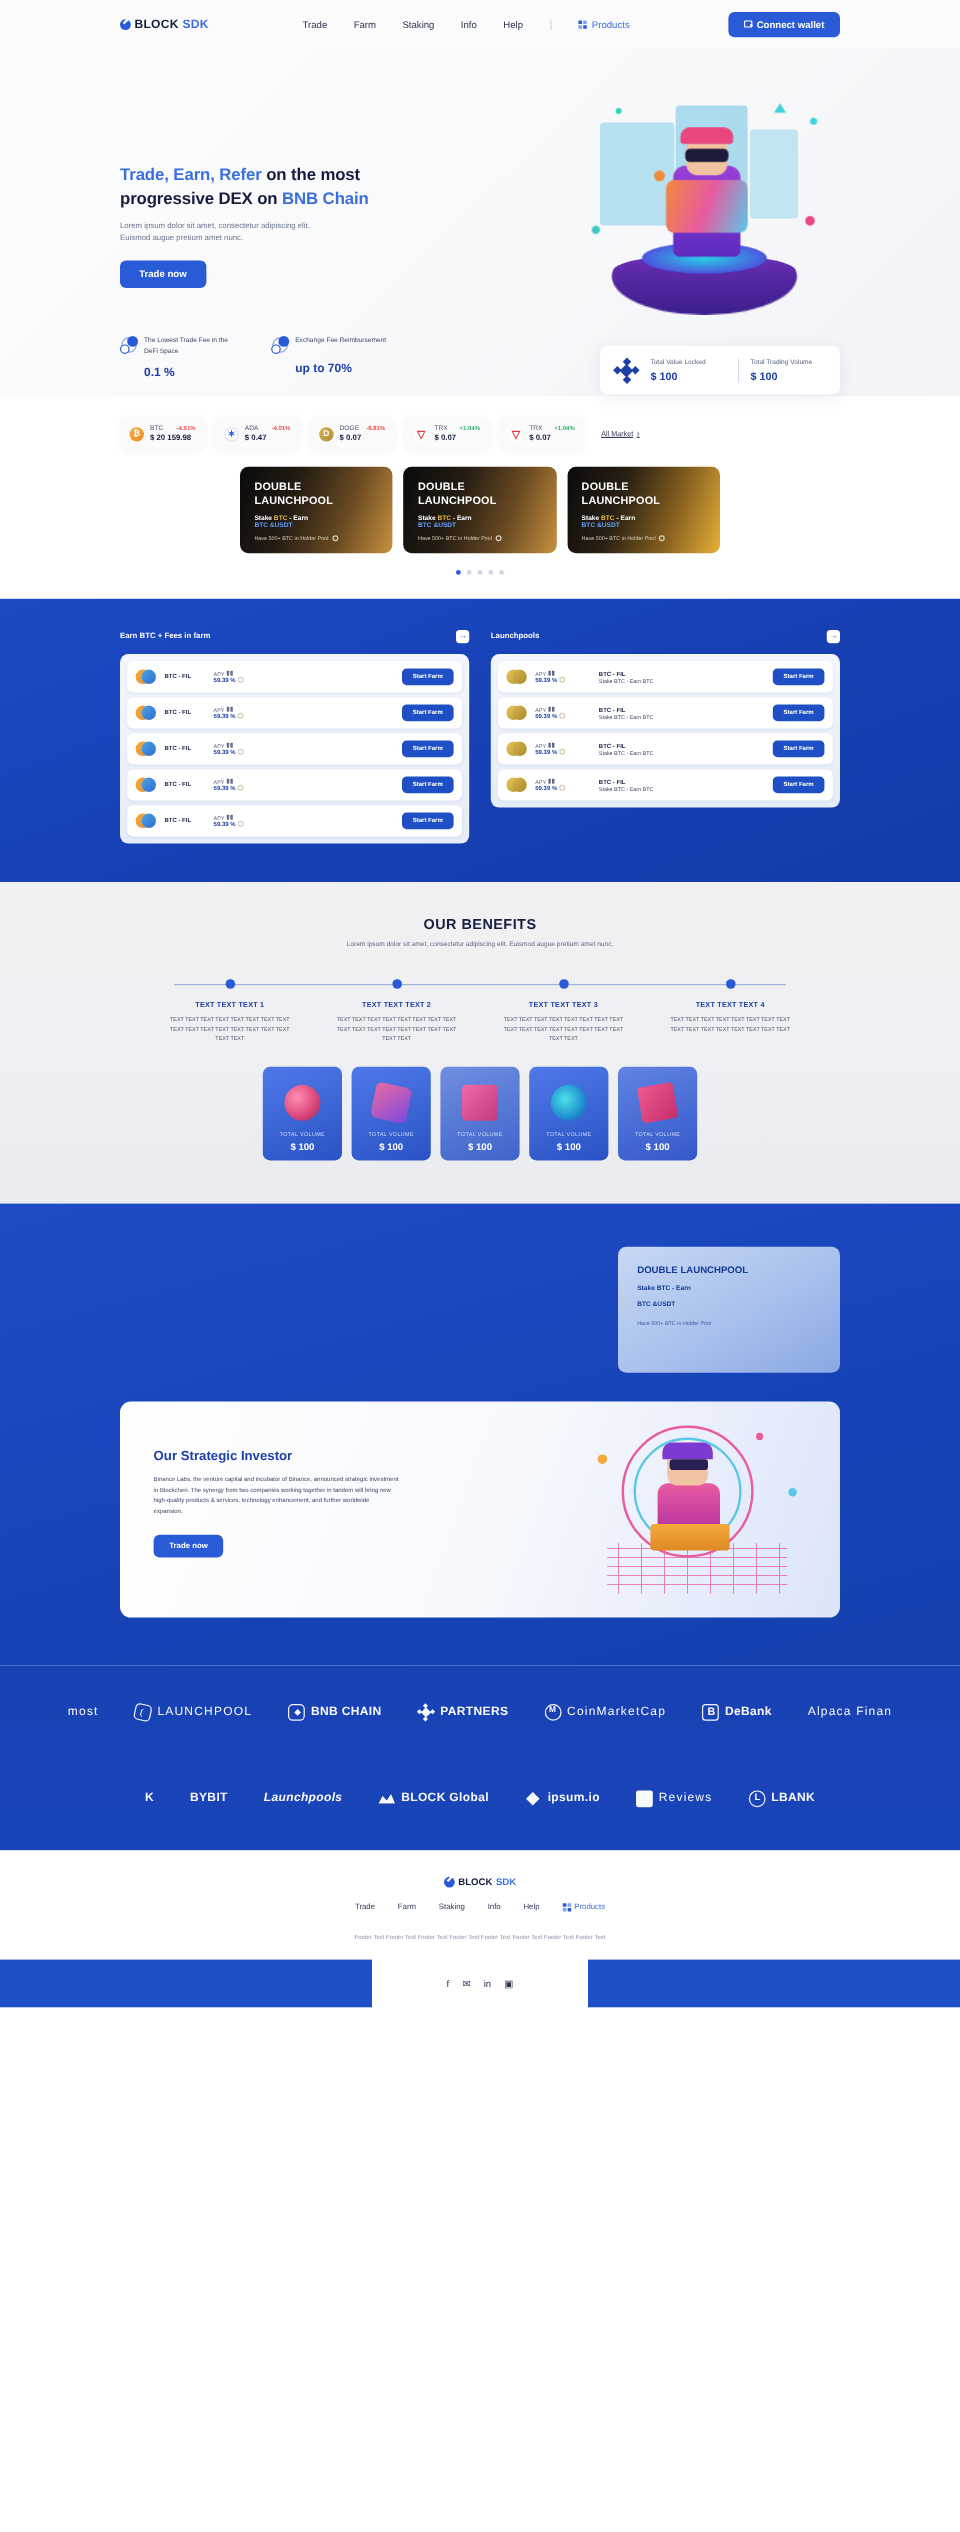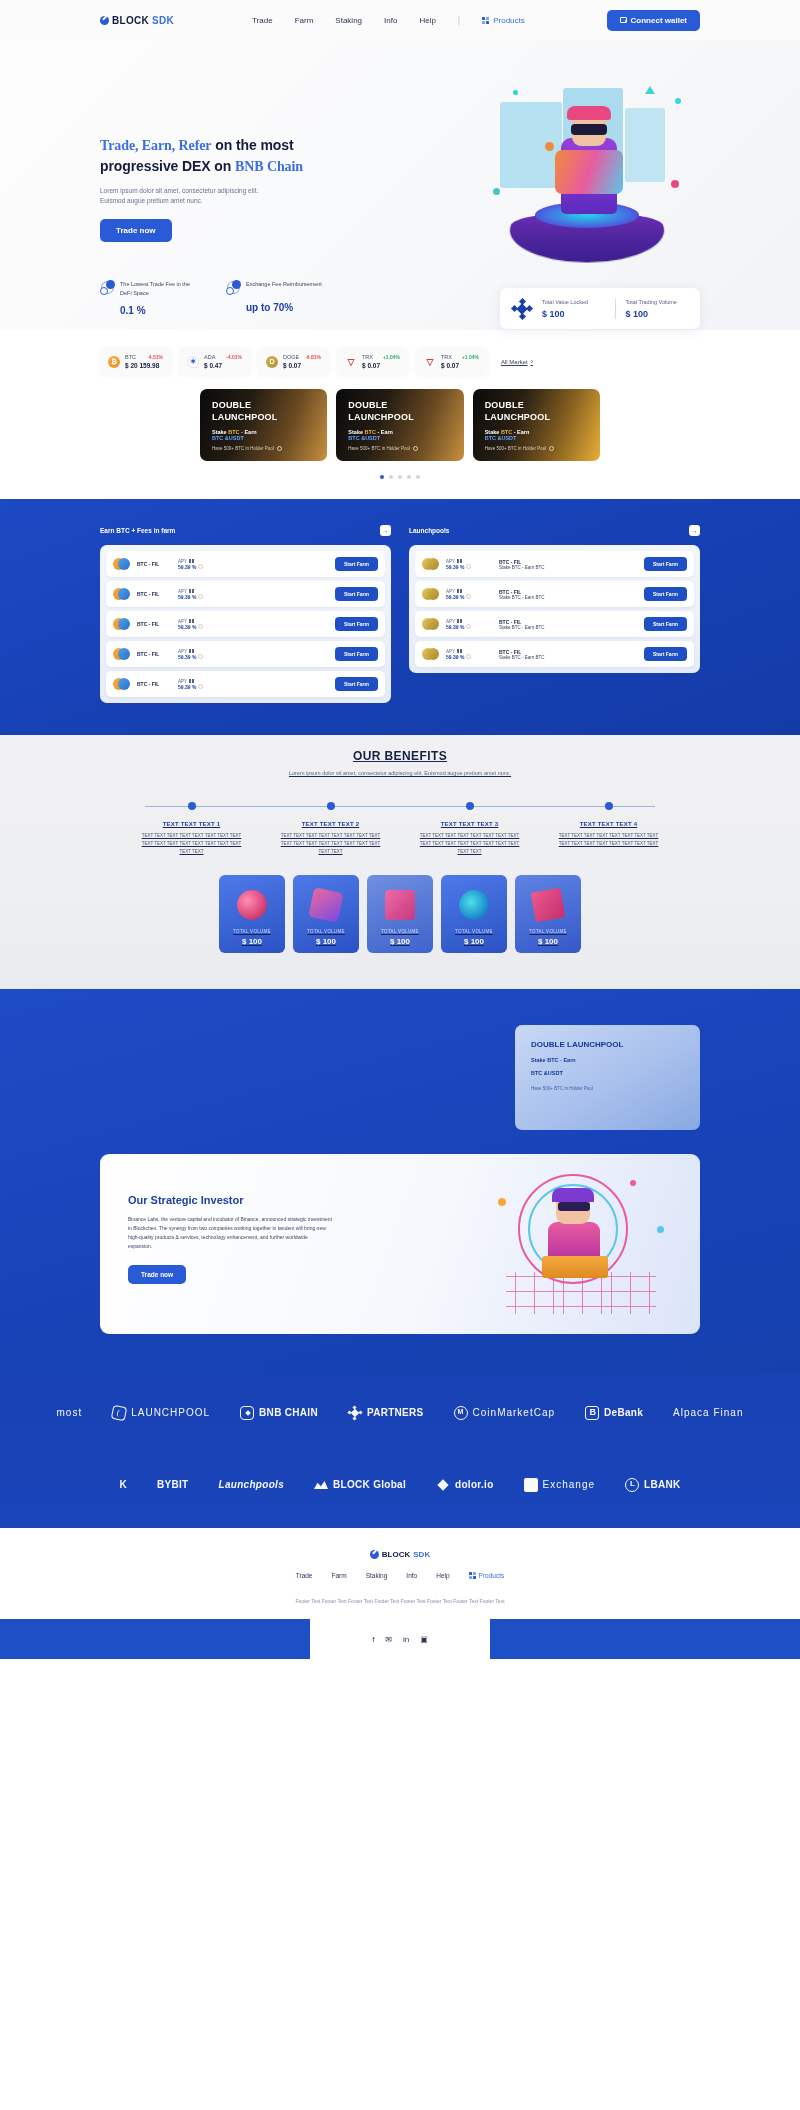--- a/index.html
+++ b/index.html
@@ -39,21 +39,21 @@
   .wallet-ic:after{content:"";position:absolute;right:-1px;top:1.5px;width:2px;height:2px;background:#fff;border-radius:50%;}
 
   
   .hero {
     background:linear-gradient(135deg,#fdfdfd 0%,#f7f8fa 60%,#f2f3f6 100%);
     padding:45px 100px 0; position:relative; height:290px;
   }
   .hero-inner { display:flex; }
   .hero-copy { width:250px; padding-top:50px; }
   h1.hero-title { font-size:14px; line-height:1.45; font-weight:700; color:#151c3d; letter-spacing:-.1px; }
-  h1.hero-title .accent { color:#3b6fe0;font-family:Liberation Serif, serif; }
+  h1.hero-title .accent { color:#3b6fe0; }
   .hero-sub { font-size:6.5px; color:#6a7290; margin-top:8px; line-height:1.6; max-width:185px;}
   .trade-now {
     margin-top:13px; background:#2a5bd7; color:#fff; border:none; font-family:inherit;
     font-size:8px; font-weight:600; padding:7px 16px; border-radius:5px; cursor:pointer;
   }
   .hero-art { position:absolute; right:85px; top:40px; width:240px; height:200px; }
 
   
   .scr { position:absolute; background:rgba(120,200,230,.45); border-radius:3px; }
   .s1{left:25px;top:22px;width:62px;height:86px;background:rgba(130,205,232,.55);}
@@ -176,21 +176,21 @@
   .f-apy-val { font-size:5px; font-weight:700; color:#1d3fa8; display:flex;align-items:center;gap:2px; }
   .calc-ic { display:inline-grid; grid-template-columns:repeat(2,2px); gap:.5px; }
   .calc-ic i{width:2px;height:2px;background:#5a6384;display:block;}
   .f-desc { font-size:4.5px; color:#3d4665; flex:1; }
   .start-btn {
     margin-left:auto; background:#1f4fc4; color:#fff; border:none; font-family:inherit;
     font-size:5px; font-weight:700; padding:4px 9px; border-radius:4px; cursor:pointer; white-space:nowrap;
   }
 
   
-  .benefits { background:linear-gradient(180deg,#f1f1f3 0%,#eeeff2 60%,#eaebee 100%); padding:14px 100px 36px;text-decoration:underline; }
+  .benefits { background:linear-gradient(180deg,#f1f1f3 0%,#eeeff2 60%,#eaebee 100%); padding:28px 100px 36px; }
   .sec-title { font-size:12px; font-weight:700; text-align:center; color:#171f42; letter-spacing:.4px; }
   .sec-sub { font-size:5.5px; color:#5f6784; text-align:center; margin-top:6px; line-height:1.75; }
   .timeline { margin-top:22px; position:relative; padding:0 22px; }
   .tl-line { position:absolute; left:45px; right:45px; top:5px; height:1px; background:#9fb2d8; }
   .tl-items { display:flex; position:relative; }
   .tl-item { flex:1; text-align:center; }
   .tl-dot { width:8px;height:8px;border-radius:50%;background:#2a5bd7;margin:1px auto 0;position:relative;z-index:2; }
   .tl-h { font-size:6px; font-weight:700; color:#1d3fa8; margin-top:11px; letter-spacing:.2px; }
   .tl-p { font-size:4.5px; color:#4a5270; margin-top:5px; line-height:1.85; padding:0 16px; }
   .cards { display:flex; gap:8px; margin-top:18px; justify-content:center; }
@@ -877,25 +877,25 @@
           <span>Launchpools</span>
         </span>
       <span class="lg">
           <span class="mexo"></span>
           <span>BLOCK Global</span>
         </span>
       <span class="lg">
           <span class="lg-ic gateo">
             <span class="g1"></span>
           </span>
-          <span>dolor.io</span>
+          <span>ipsum.io</span>
         </span>
       <span class="lg thin">
           <span class="lg-ic faro"></span>
-          <span>Exchange</span>
+          <span>Reviews</span>
         </span>
       <span class="lg">
           <span class="lg-ic lbo"></span>
           <span>LBANK</span>
         </span>
     </div>
   </div>
 
   <div class="footer">
     <div class="f-logo">

